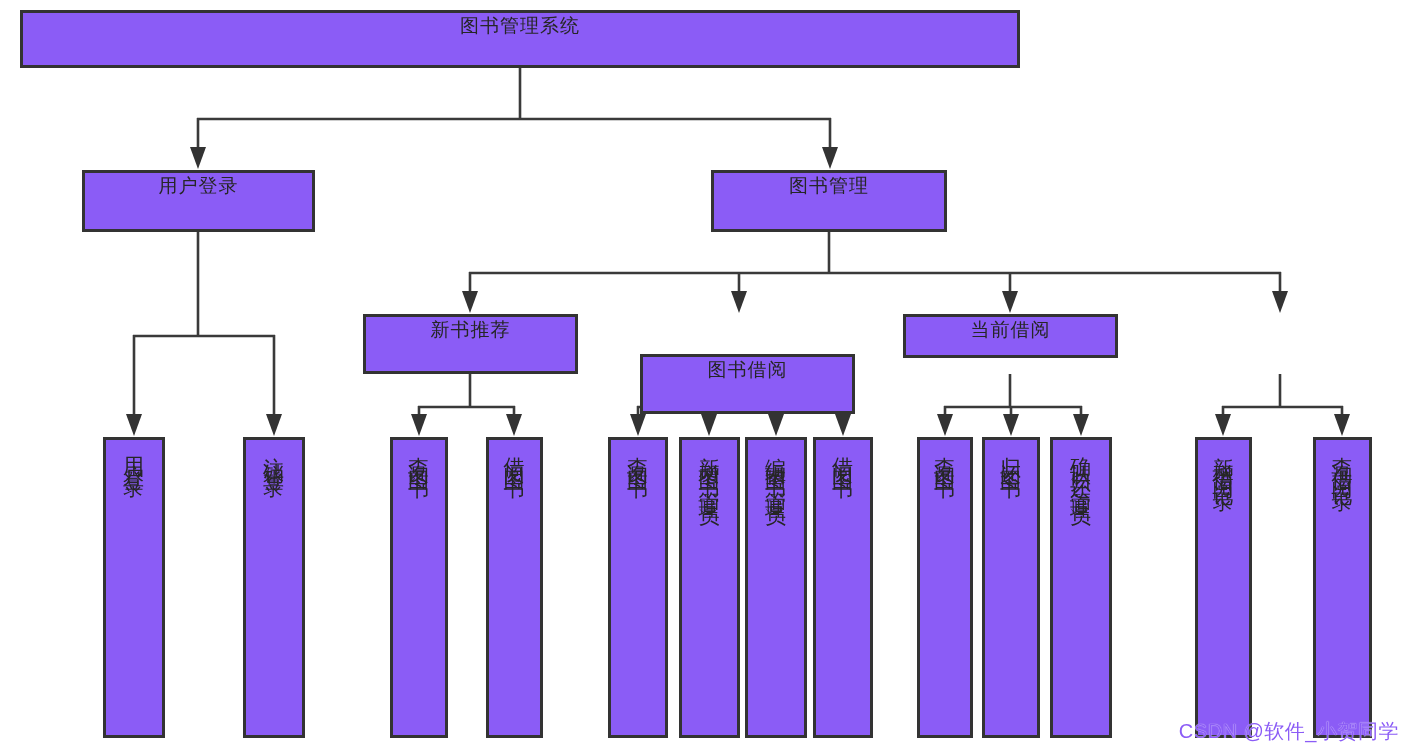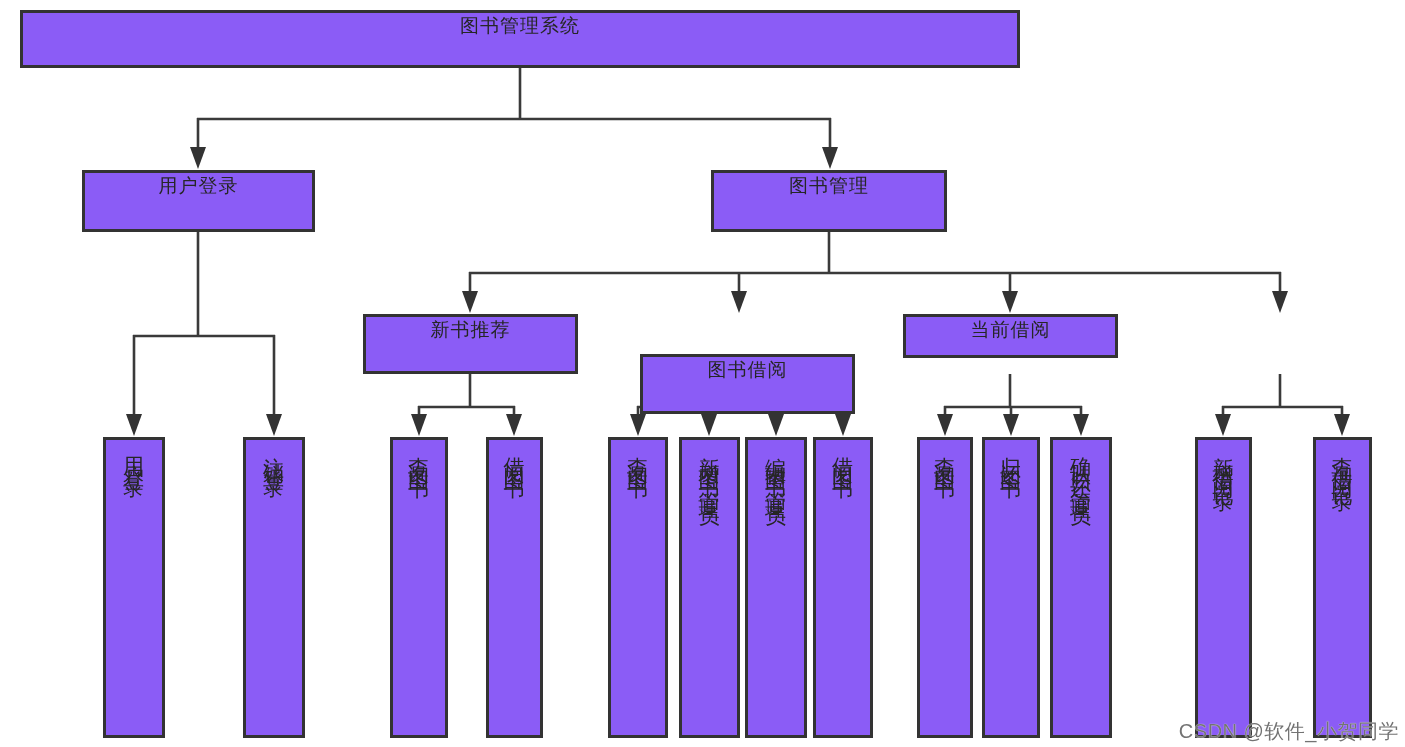--- a/index.html
+++ b/index.html
@@ -15,21 +15,21 @@
     display:flex;justify-content:center;
     color:#262626;font-size:19px;letter-spacing:1px;white-space:nowrap;
   }
   .leaf{font-size:21px;}
   .leaf .vtext{
     writing-mode:vertical-rl;text-orientation:mixed;
     line-height:1;letter-spacing:7px;
   }
   .watermark{
     position:absolute;right:6px;bottom:2px;z-index:6;
-    color:#737373;font-size:20px;letter-spacing:0.5px;
+    color:#8b5cf6;font-size:20px;letter-spacing:0.5px;
     text-shadow:0 0 1px #ffffff;
   }
 </style>
 </head>
 <body>
 
 <div class="stage">
 
   <svg class="wires" width="1405" height="747" viewBox="0 0 1405 747">
 

